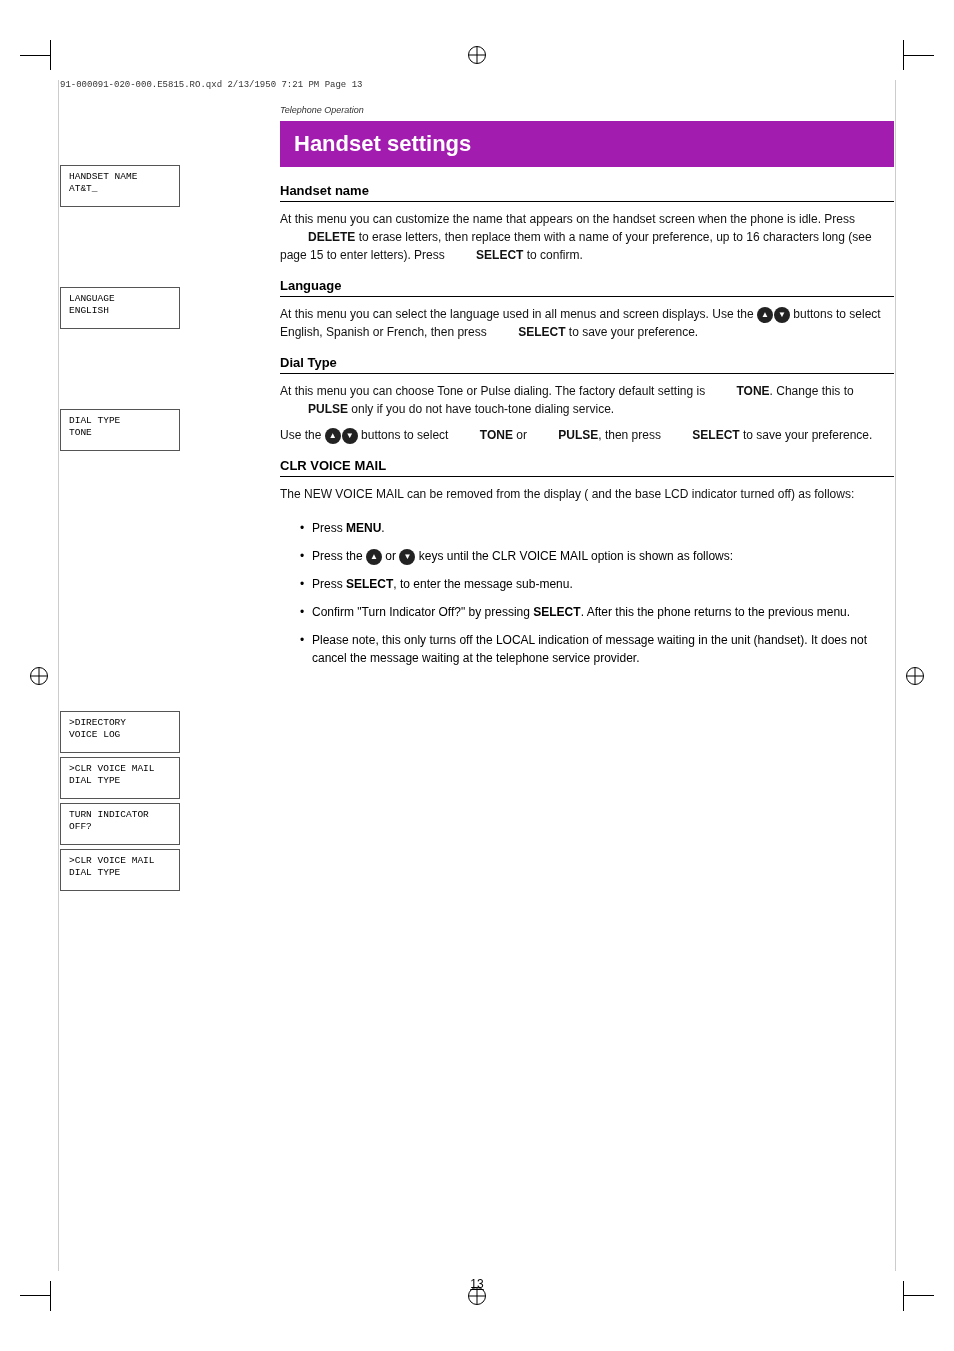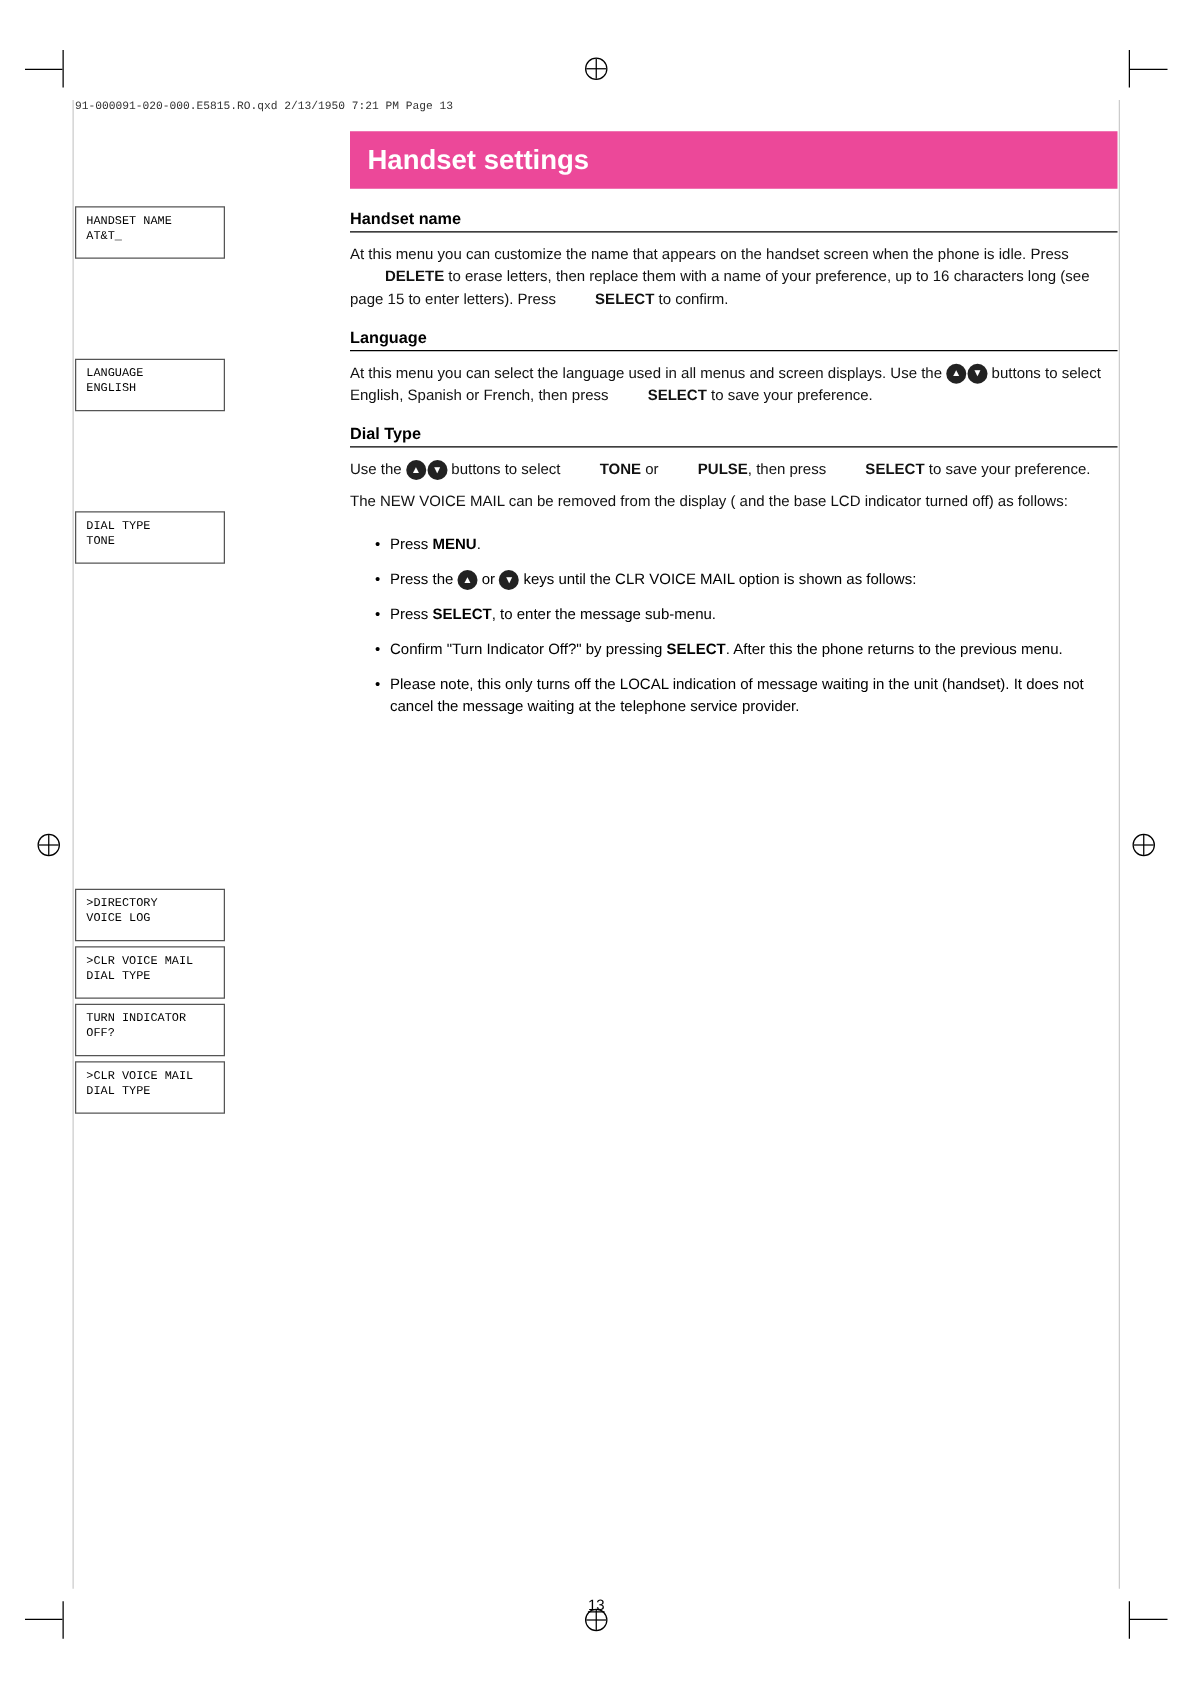--- a/index.html
+++ b/index.html
@@ -114,21 +114,21 @@
 
     .section-label {
       font-size: 9px;
       font-style: italic;
       color: #333;
       margin-bottom: 6px;
     }
 
     
     .page-title-bar {
-      background: #ec4899;
+      background: #a21caf;
       color: #fff;
       padding: 10px 14px;
       margin-bottom: 16px;
     }
     .page-title-bar h1 {
       font-size: 22px;
       font-weight: bold;
       color: #fff;
       font-family: Arial, sans-serif;
     }
@@ -300,20 +300,23 @@
 
     <div class="device-screen screen-clr-voice-2">
       <div>&gt;CLR VOICE MAIL</div>
       <div>DIAL TYPE</div>
     </div>
 
   </div>
 
   <div class="right-column">
 
+    <div class="section-label">
+      <em>Telephone Operation</em>
+    </div>
 
     <div class="page-title-bar">
       <h1>Handset settings</h1>
     </div>
 
     <div class="section-heading">Handset name</div>
     <p class="body-text">
       At this menu you can customize the name that appears on the handset screen when the phone is idle. Press <b>DELETE</b> to erase letters, then replace them with a name of your preference, up to 16 characters long (see page 15 to enter letters). Press <b>SELECT</b> to confirm.
     </p>
 
@@ -322,28 +325,32 @@
       At this menu you can select the language used in all menus and screen displays. Use the
       <span class="nav-icons">
         <span class="nav-icon-up">▲</span>
         <span class="nav-icon-down">▼</span>
       </span>
       buttons to select English, Spanish or French, then press <b>SELECT</b> to save your preference.
     </p>
 
     <div class="section-heading">Dial Type</div>
     <p class="body-text">
+      At this menu you can choose Tone or Pulse dialing. The factory default setting is <b>TONE</b>. Change this to <b>PULSE</b> only if you do not have touch-tone dialing service.
+    </p>
+    <p class="body-text">
       Use the
       <span class="nav-icons">
         <span class="nav-icon-up">▲</span>
         <span class="nav-icon-down">▼</span>
       </span>
       buttons to select <b>TONE</b> or <b>PULSE</b>, then press <b>SELECT</b> to save your preference.
     </p>
 
+    <div class="section-heading" style="font-weight:bold;">CLR VOICE MAIL</div>
     <p class="body-text">
       The NEW VOICE MAIL can be removed from the display ( and the base LCD indicator turned off) as follows:
     </p>
 
     <ul class="bullet-list">
       <li>Press <b>MENU</b>.</li>
       <li>
         Press the
         <span class="nav-icons">
           <span class="nav-icon-up">▲</span>

